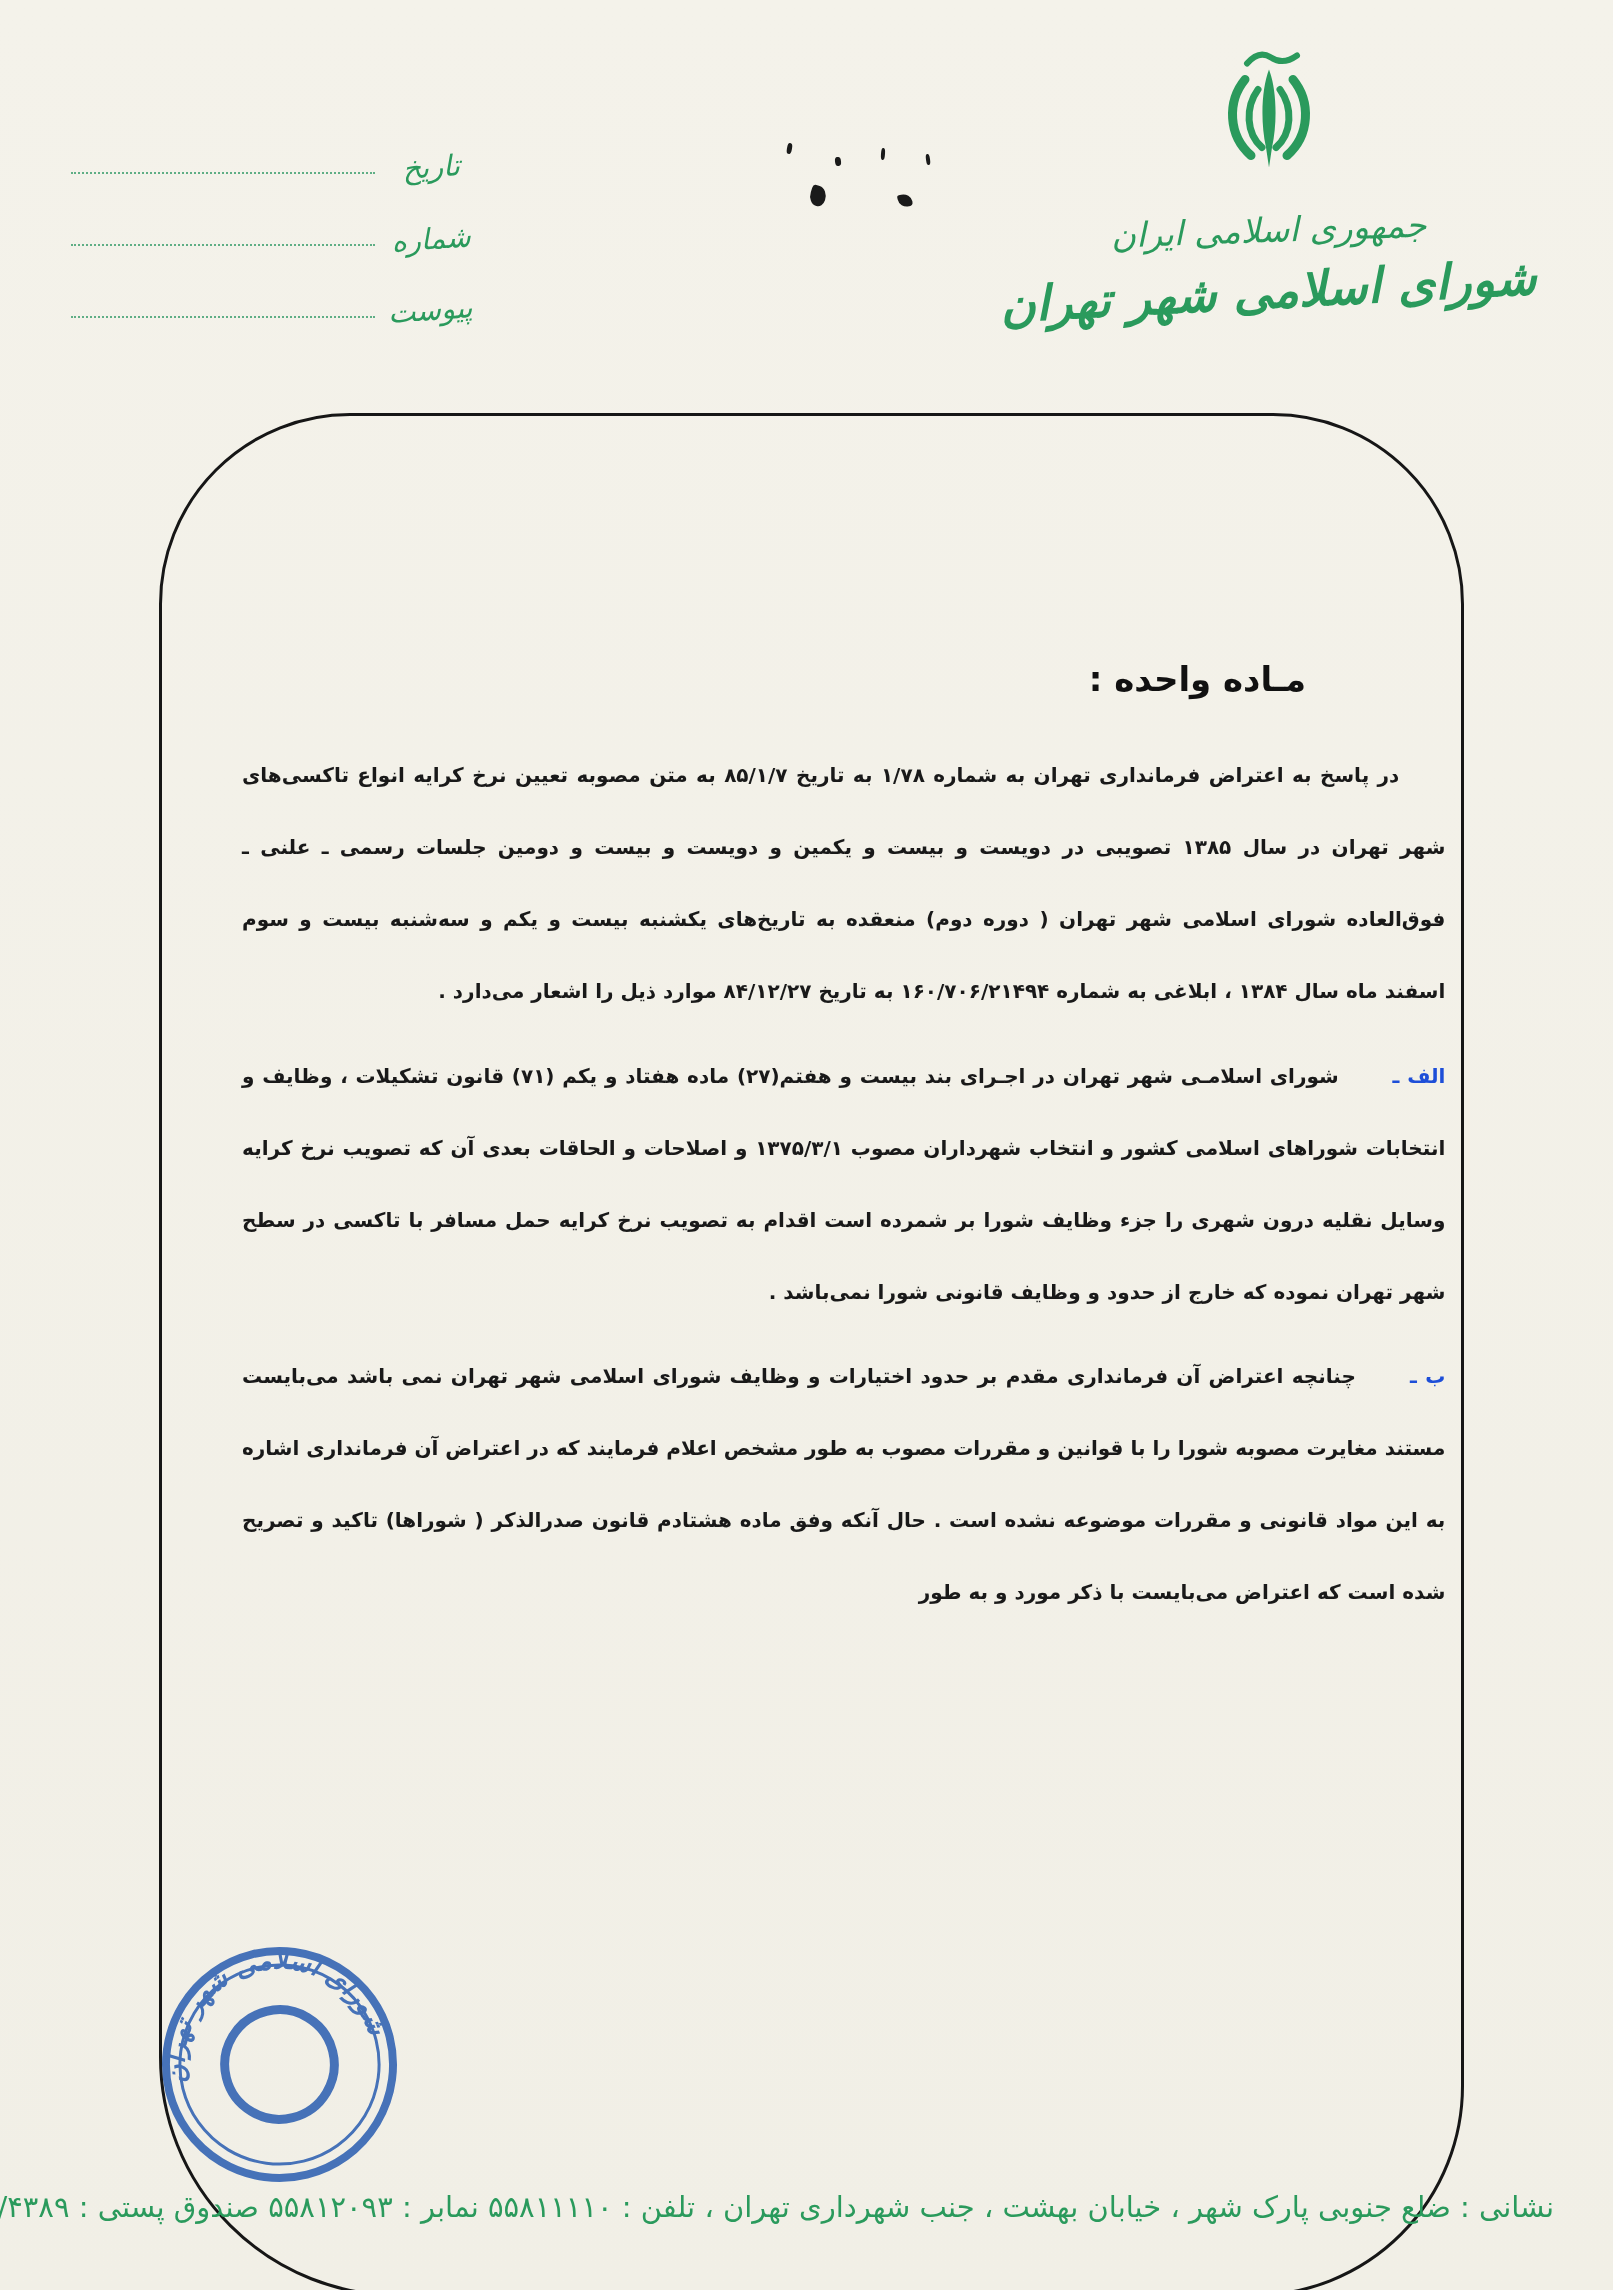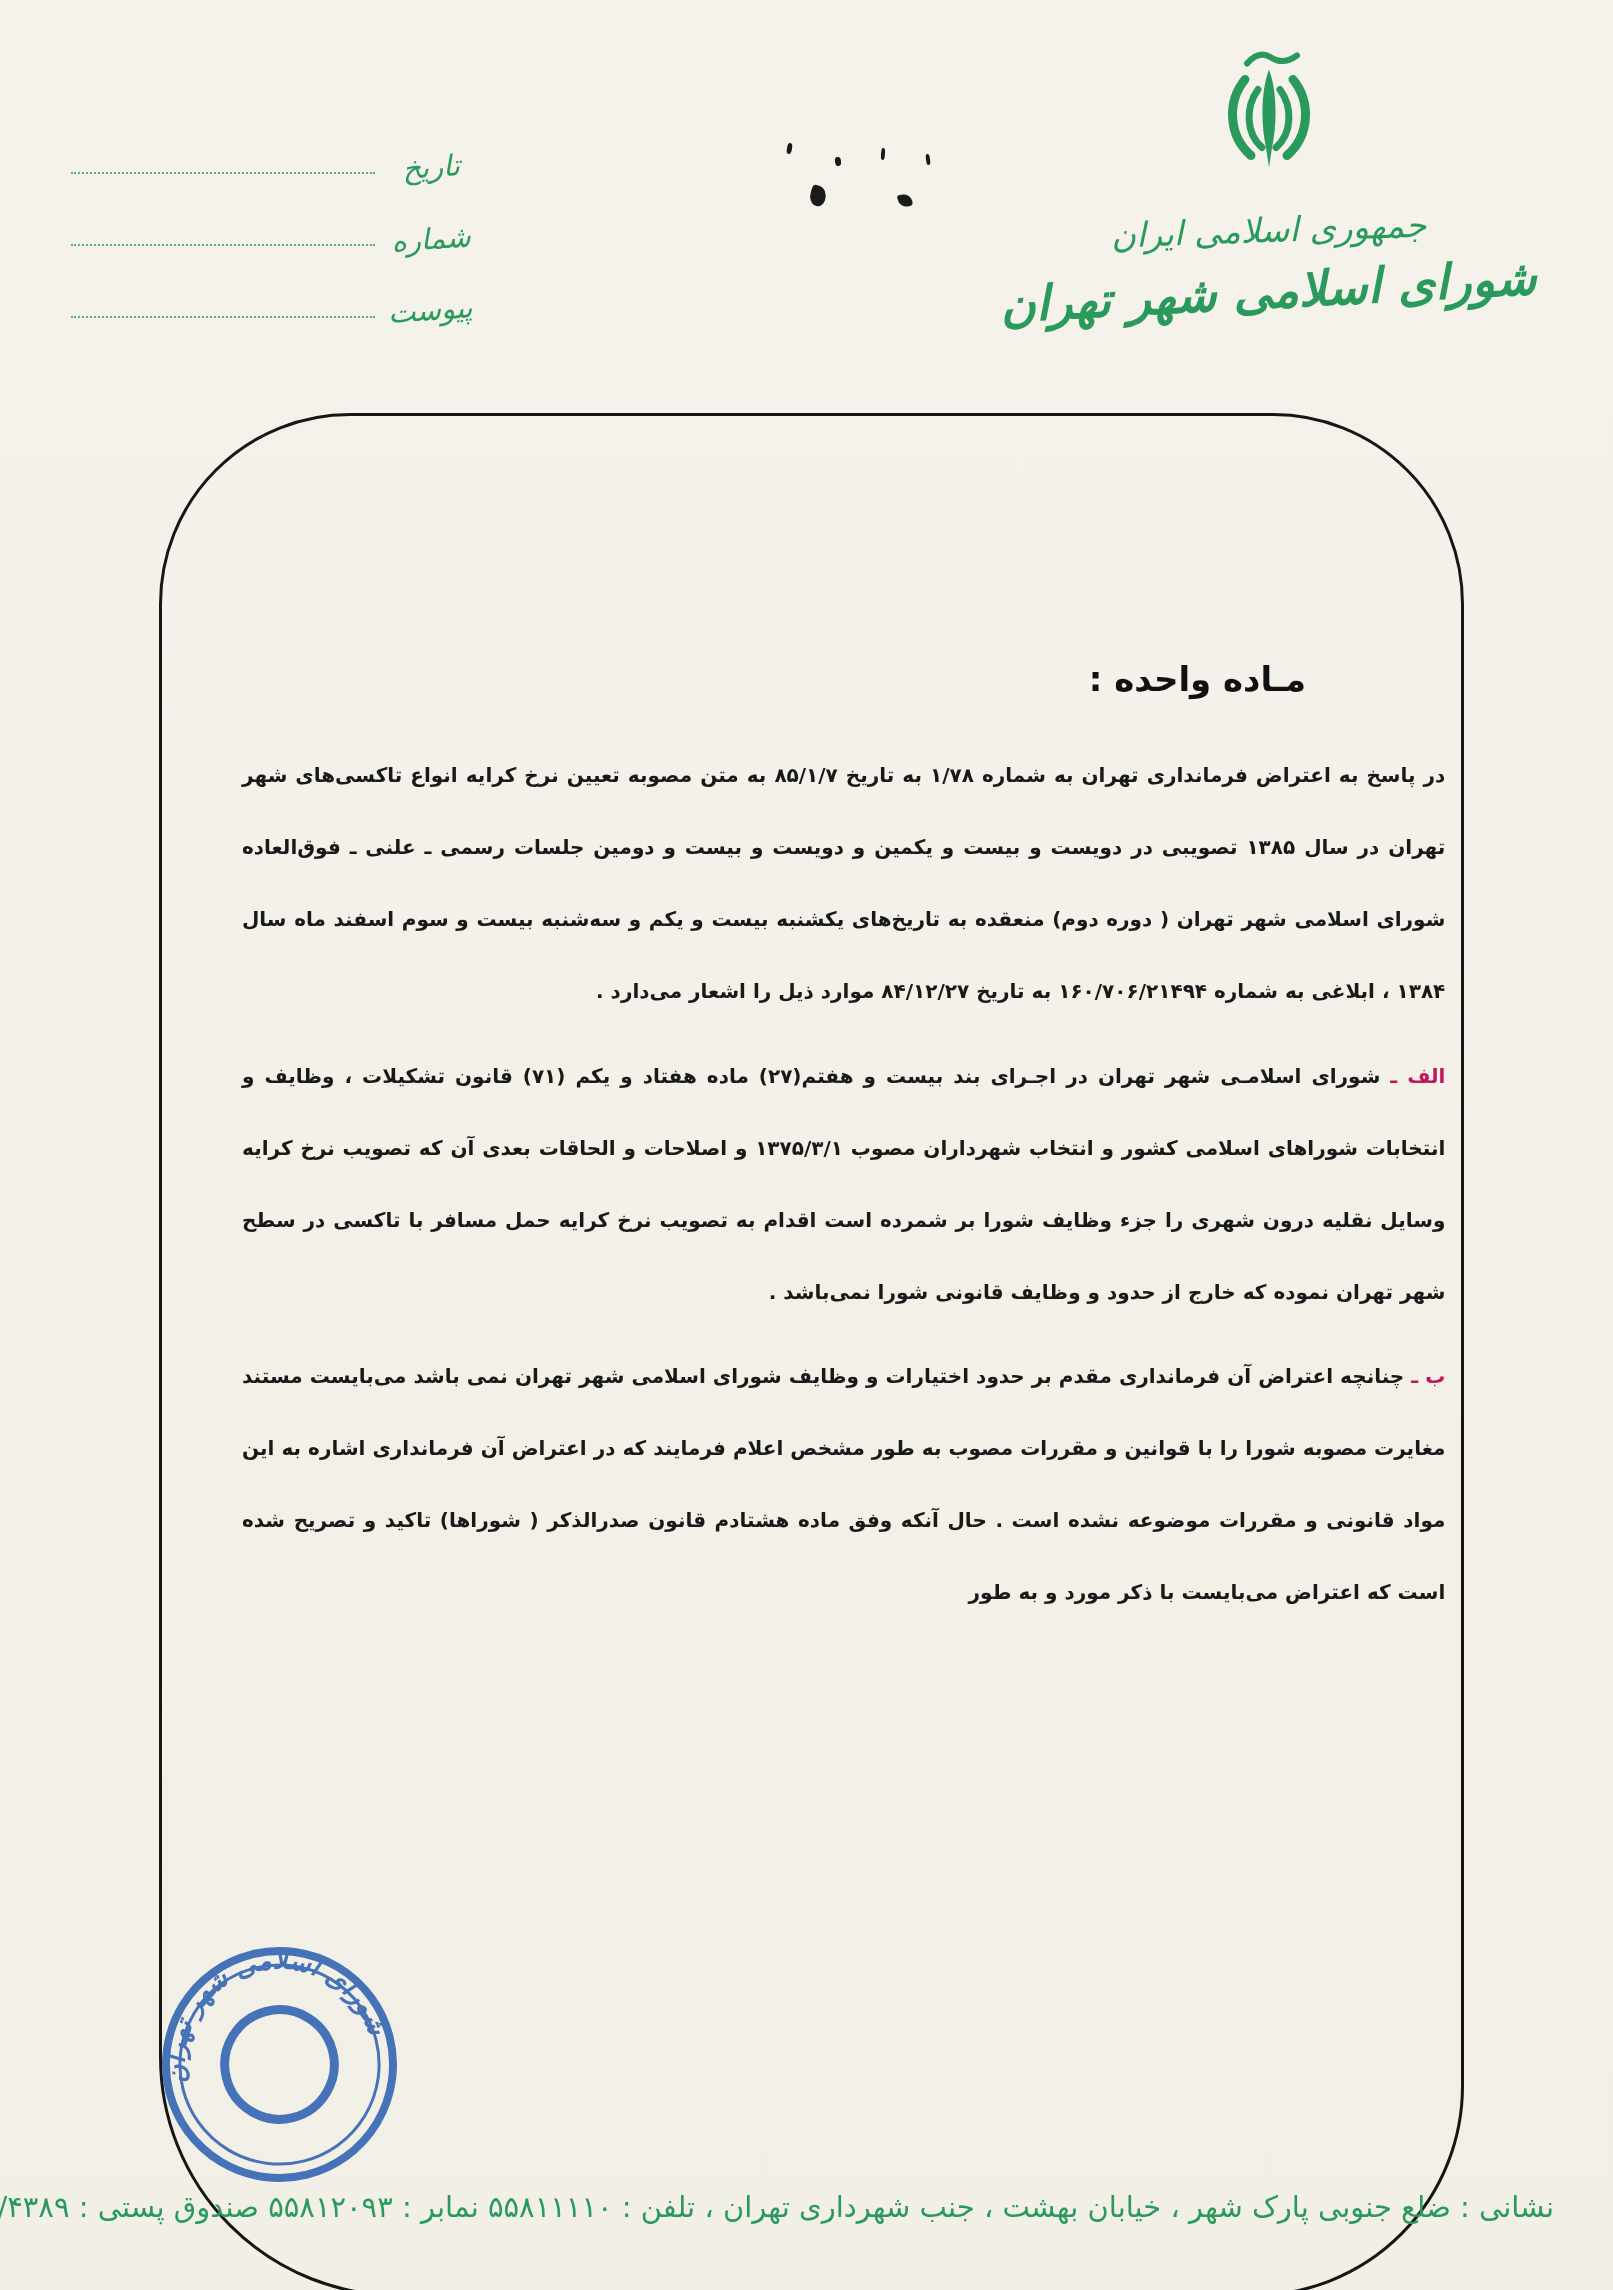--- a/index.html
+++ b/index.html
@@ -39,21 +39,21 @@
   .doc-title{
     position:absolute;top:243px;right:155px;
     font-size:34px;font-weight:bold;color:#111;direction:rtl;white-space:nowrap;
   }
   .body-text{
     position:absolute;top:323px;right:15.7px;left:80px;
     direction:rtl;text-align:justify;
     font-size:20px;font-weight:bold;line-height:72px;color:#191919;
   }
   .body-text p{margin:0 0 12.7px 0;}
-  .lead{font-weight:bold;color:#be185d;}
+  .lead{font-weight:bold;color:#1d4ed8;margin-left:46px;}
   
   .stamp{
     position:absolute;left:160px;top:1945px;width:239px;height:239px;
     transform:rotate(-14deg);opacity:.88;
   }
   
   .footer{
     position:absolute;left:59px;right:59px;top:2190px;
     direction:rtl;text-align:center;white-space:nowrap;
     font-size:29px;color:#2a9a5c;

